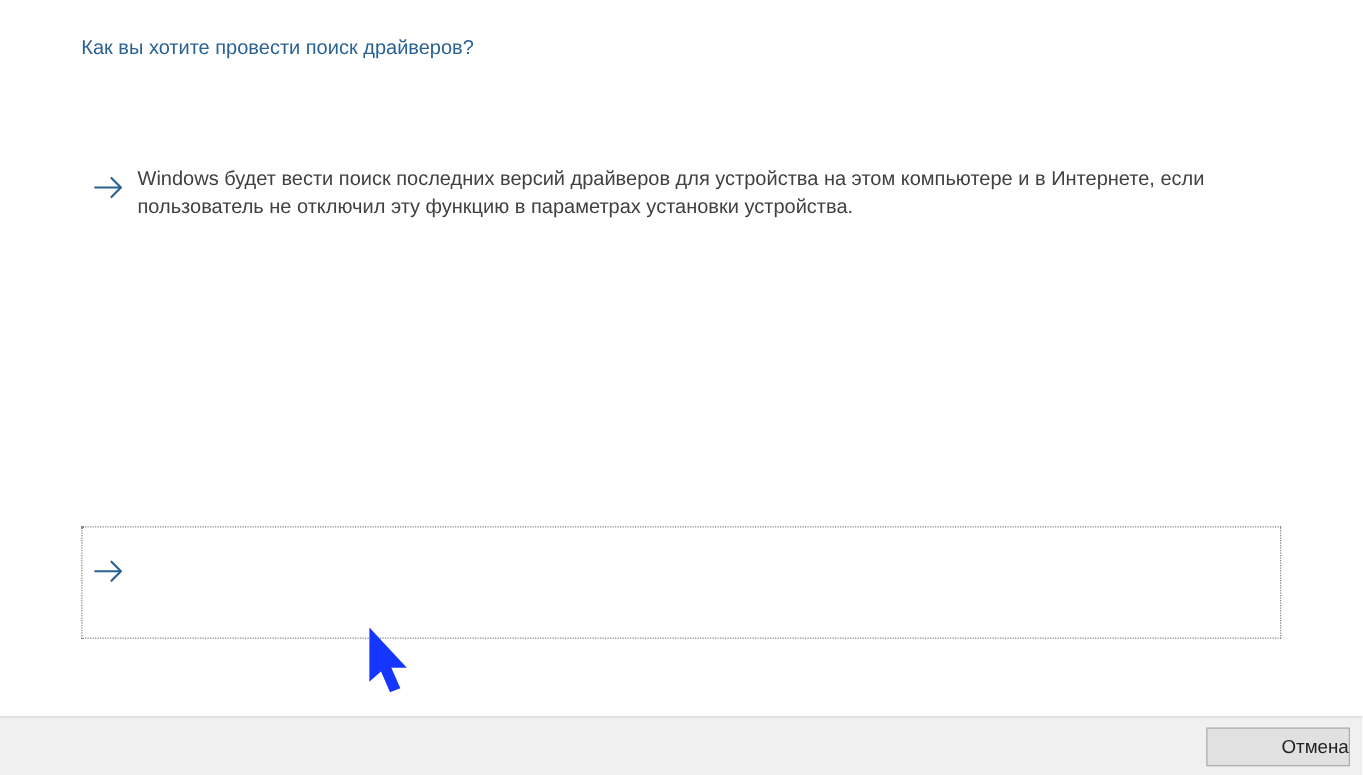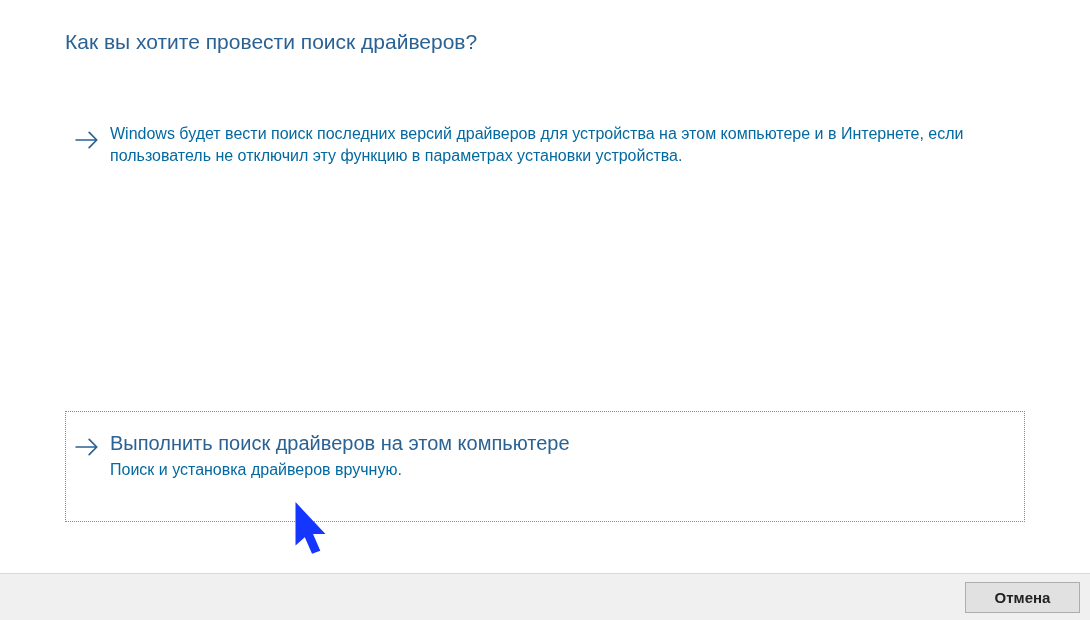--- a/index.html
+++ b/index.html
@@ -13,24 +13,24 @@
       width: 1090px;
       height: 620px;
       position: relative;
       overflow: hidden;
     }
     .content-area {
       padding: 30px 65px 0 65px;
       height: 573px;
     }
     .page-title {
-      font-size: 21px;
+      font-size: 16px;
       font-weight: 400;
       color: #2a6293;
-      margin-bottom: 58px;
+      margin-bottom: 74px;
     }
     .option {
       display: flex;
       align-items: flex-start;
       padding: 10px 6px 14px 6px;
       cursor: pointer;
       border: 1px solid transparent;
     }
     .option.selected {
       border: 1px dotted #888;
@@ -55,21 +55,21 @@
     }
     .option-title {
       font-size: 20px;
       color: #2a6293;
       font-weight: 400;
       line-height: 1.35;
       margin-bottom: 2px;
     }
     .option-desc {
       font-size: 16px;
-      color: #0369a1;
+      color: #404040;
       line-height: 1.4;
       max-width: 870px;
     }
     .footer-bar {
       position: absolute;
       left: 0;
       right: 0;
       bottom: 0;
       height: 47px;
       background: #f0f0f0;
@@ -81,22 +81,21 @@
     }
     .cancel-btn {
       background: #e1e1e1;
       border: 1px solid #adadad;
       font-family: inherit;
       font-size: 15px;
       color: #222;
       width: 115px;
       height: 31px;
       cursor: pointer;
-      text-align: center;
-      font-weight: bold;
+      text-align: right;
     }
     .pointer-cursor {
       position: absolute;
       left: 290px;
       top: 500px;
       width: 42px;
       height: 62px;
       pointer-events: none;
     }
   </style>
@@ -117,24 +116,20 @@
       <div class="option-desc">Windows будет вести поиск последних версий драйверов для устройства на этом компьютере и в Интернете, если пользователь не отключил эту функцию в параметрах установки устройства.</div>
     </div>
   </div>
 
   <div class="option selected">
     <span class="arrow-icon">
       <svg viewBox="0 0 24 24">
         <path d="M2 12 L20 12 M14 5 L21 12 L14 19" stroke="#2a6293" stroke-width="1.6" fill="none" stroke-linecap="round" stroke-linejoin="round"></path>
       </svg>
     </span>
-    <div class="option-text">
-      <div class="option-title">Выполнить поиск драйверов на этом компьютере</div>
-      <div class="option-desc">Поиск и установка драйверов вручную.</div>
-    </div>
   </div>
 
 </div>
 
 <div class="footer-bar">
   <button class="cancel-btn">Отмена</button>
 </div>
 
 <svg class="pointer-cursor" viewBox="0 0 40 60">
   <path d="M5 2 L5 44 L14 36 L21 52 L29 49 L22 33 L34 33 Z" fill="#1436ff"></path>

